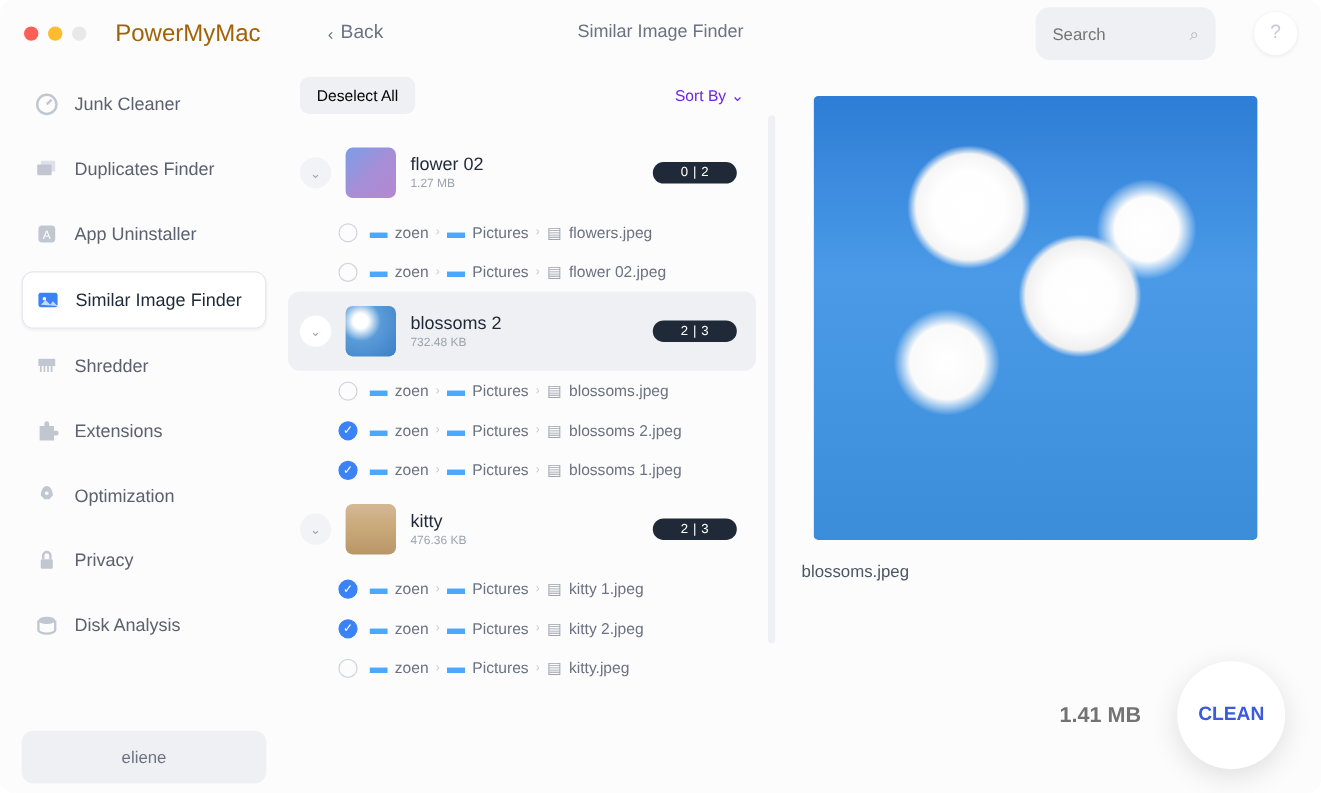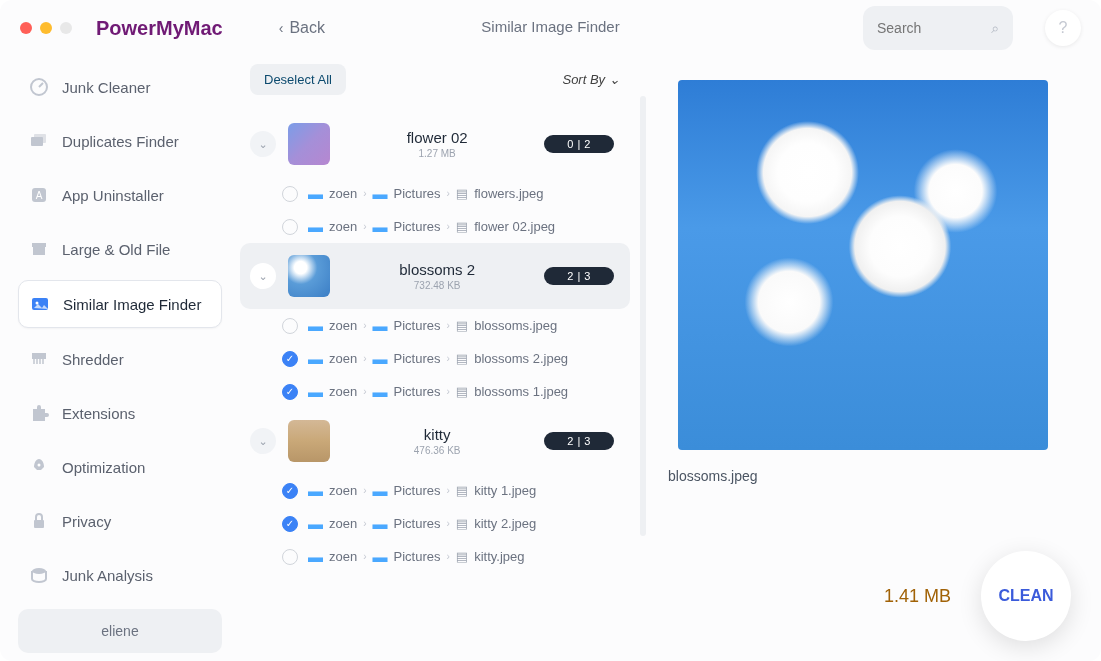--- a/index.html
+++ b/index.html
@@ -4,73 +4,73 @@
 <style>
 * { margin: 0; padding: 0; box-sizing: border-box; font-family: -apple-system, BlinkMacSystemFont, "Segoe UI", sans-serif; }
 body { background: #fff; width: 1101px; height: 661px; overflow: hidden; }
 .window { width: 1101px; height: 661px; background: #fcfcfd; border-radius: 12px; display: flex; flex-direction: column; }
 .titlebar { height: 56px; display: flex; align-items: center; padding: 0 20px; gap: 16px; }
 .traffic { display: flex; gap: 8px; }
 .tl { width: 12px; height: 12px; border-radius: 50%; }
 .tl-red { background: #ff5f57; }
 .tl-yellow { background: #febc2e; }
 .tl-green { background: #e8e8e8; }
-.app-name { color: #701a75; font-size: 20px; font-weight: 700; margin-left: 8px; }
+.app-name { color: #a16207; font-size: 20px; font-weight: 400; margin-left: 8px; }
 .back-wrap { display: flex; align-items: center; gap: 6px; color: #6b7280; cursor: pointer; margin-left: 40px; }
 .back-chev { font-size: 14px; }
 .title-center { position: absolute; left: 50%; transform: translateX(-50%); color: #6b7280; font-size: 15px; top: 18px; }
 .search-box { margin-left: auto; display: flex; align-items: center; background: #eef0f3; border-radius: 12px; padding: 6px 14px; width: 150px; height: 44px; }
 .search-box input { border: none; background: transparent; outline: none; font-size: 14px; color: #6b7280; width: 100%; }
 .search-icon { color: #b5bbc5; font-size: 14px; }
 .help-btn { width: 36px; height: 36px; border-radius: 50%; background: #fff; box-shadow: 0 1px 4px rgba(0,0,0,0.08); display: flex; align-items: center; justify-content: center; color: #c5c9d2; font-size: 16px; margin-left: 16px; }
 
 .body { display: flex; flex: 1; overflow: hidden; }
 .sidebar { width: 240px; padding: 8px 18px; display: flex; flex-direction: column; }
 .side-item { display: flex; align-items: center; gap: 12px; padding: 12px 10px; color: #5b616e; font-size: 15px; cursor: pointer; border-radius: 10px; margin-bottom: 8px; }
 .side-item.active { background: #fff; border: 1px solid #e3e6ec; box-shadow: 0 1px 2px rgba(0,0,0,0.04); color: #1f2937; }
 .side-item.active .side-icon { color: #3b82f6; }
 .side-icon { width: 22px; height: 22px; display: flex; align-items: center; justify-content: center; color: #c1c6d0; }
 .side-spacer { flex: 1; }
 .user-pill { background: #eef0f3; border-radius: 10px; padding: 14px; text-align: center; color: #6b7280; font-size: 14px; }
 
 .main { flex: 1; display: flex; overflow: hidden; }
 .list-pane { width: 400px; display: flex; flex-direction: column; padding-right: 10px; }
 .list-header { display: flex; align-items: center; padding: 8px 10px 16px 10px; }
-.deselect-btn { background: #eef0f3; border-radius: 8px; padding: 8px 14px; color: #0c4a6e; font-size: 13px; cursor: pointer; }
-.sortby { margin-left: auto; color: #404040; font-size: 13px; display: flex; align-items: flex-start; gap: 4px; cursor: pointer; font-style: italic; }
+.deselect-btn { background: #eef0f3; border-radius: 8px; padding: 8px 14px; color: #000000; font-size: 13px; cursor: pointer; }
+.sortby { margin-left: auto; color: #6d28d9; font-size: 13px; display: flex; align-items: flex-start; gap: 4px; cursor: pointer; }
 .list-scroll { flex: 1; overflow-y: auto; }
 
 .group-head { display: flex; align-items: center; padding: 12px 16px 12px 10px; gap: 12px; border-radius: 10px; }
 .group-head.sel { background: #eef0f3; }
 .chev-sm { width: 26px; height: 26px; border-radius: 50%; background: #f1f3f6; display: flex; align-items: center; justify-content: center; color: #9ca3af; font-size: 11px; cursor: pointer; flex-shrink: 0; }
 .group-head.sel .chev-sm { background: #fff; }
 .thumb { width: 42px; height: 42px; border-radius: 6px; flex-shrink: 0; }
 .thumb-flower { background: linear-gradient(135deg, #7b9de8 0%, #a58fd8 50%, #b687d0 100%); }
 .thumb-blossom { background: radial-gradient(circle at 30% 30%, #fff 0%, #fff 15%, #5a9cd8 40%, #3b7ec5 100%); }
 .thumb-kitty { background: linear-gradient(180deg, #d4b896 0%, #c9a878 50%, #b89668 100%); }
-.group-info { flex: 1; text-align: center; }
+.group-info { flex: 1; }
 .group-name { color: #1f2937; font-size: 15px; }
 .group-size { color: #9ca3af; font-size: 10px; margin-top: 2px; }
 .badge { background: #1f2937; color: #fff; font-size: 11px; padding: 3px 23px; border-radius: 10px; letter-spacing: 0.5px; }
 
 .file-row { display: flex; align-items: center; padding: 8px 16px 8px 42px; gap: 10px; }
 .checkbox { width: 16px; height: 16px; border-radius: 50%; border: 1.5px solid #d1d5db; cursor: pointer; flex-shrink: 0; display: flex; align-items: center; justify-content: center; }
 .checkbox.checked { background: #3b82f6; border-color: #3b82f6; color: #fff; font-size: 10px; }
 .crumb { display: flex; align-items: center; gap: 6px; font-size: 13px; color: #6b7280; overflow: hidden; }
 .folder-ico { color: #4aa8ff; font-size: 15px; }
 .file-ico { color: #9ca3af; font-size: 13px; }
 .sep { color: #c5c9d2; font-size: 10px; }
 
 .preview-pane { flex: 1; padding: 24px 40px 24px 24px; display: flex; flex-direction: column; position: relative; }
 .scroll-track { width: 6px; background: #eef0f3; border-radius: 3px; position: absolute; left: 0; top: 40px; height: 440px; }
 .preview-img { width: 370px; height: 370px; border-radius: 4px; background: radial-gradient(circle at 35% 25%, #ffffff 0%, #fefefe 8%, #f5f5f5 12%, transparent 14%), radial-gradient(circle at 60% 45%, #ffffff 0%, #fdfdfd 10%, #f0f0f0 15%, transparent 17%), radial-gradient(circle at 30% 60%, #ffffff 0%, #fafafa 9%, transparent 13%), radial-gradient(circle at 75% 30%, #ffffff 0%, #fcfcfc 7%, transparent 11%), linear-gradient(180deg, #2e7dd6 0%, #4a9ae8 40%, #3b8dd9 100%); margin: 0 auto; }
 .preview-name { color: #4b5563; font-size: 14px; margin-top: 18px; margin-left: 4px; }
 
 .footer { position: absolute; bottom: 20px; right: 30px; display: flex; align-items: center; gap: 30px; }
-.total-size { color: #a16207; font-size: 18px; font-weight: 400; }
+.total-size { color: #737373; font-size: 18px; font-weight: 700; }
 .clean-btn { width: 90px; height: 90px; border-radius: 50%; background: #fff; box-shadow: 0 6px 24px rgba(0,0,0,0.12); display: flex; align-items: center; justify-content: center; color: #3b5bdb; font-size: 16px; font-weight: 600; cursor: pointer; }
 </style>
 </head>
 <body>
 
 <div class="window">
   <div class="titlebar">
     <div class="traffic">
       <div class="tl tl-red"></div>
       <div class="tl tl-yellow"></div>
@@ -111,29 +111,20 @@
       </div>
       <div class="side-item">
         <span class="side-icon">
             <svg width="20" height="20" viewBox="0 0 20 20" fill="currentColor">
               <rect x="3" y="3" width="14" height="14" rx="3"></rect>
               <text x="10" y="14" text-anchor="middle" fill="#fff" font-size="10">A</text>
             </svg>
           </span>
         <span>App Uninstaller</span>
       </div>
-      <div class="side-item">
-        <span class="side-icon">
-            <svg width="20" height="20" viewBox="0 0 20 20" fill="currentColor">
-              <rect x="3" y="4" width="14" height="4"></rect>
-              <rect x="4" y="8" width="12" height="8"></rect>
-            </svg>
-          </span>
-        <span>Large &amp; Old File</span>
-      </div>
       <div class="side-item active">
         <span class="side-icon">
             <svg width="20" height="20" viewBox="0 0 20 20" fill="currentColor">
               <rect x="2" y="4" width="16" height="12" rx="2"></rect>
               <circle cx="7" cy="9" r="1.5" fill="#fff"></circle>
               <path d="M4 14 L8 10 L12 14 L14 11 L18 15" fill="#fff" opacity="0.7"></path>
             </svg>
           </span>
         <span>Similar Image Finder</span>
       </div>
@@ -172,21 +163,21 @@
           </span>
         <span>Privacy</span>
       </div>
       <div class="side-item">
         <span class="side-icon">
             <svg width="20" height="20" viewBox="0 0 20 20" fill="currentColor">
               <ellipse cx="10" cy="6" rx="7" ry="3"></ellipse>
               <path d="M3 6v8c0 1.6 3.1 3 7 3s7-1.4 7-3V6" fill="none" stroke="currentColor" stroke-width="2"></path>
             </svg>
           </span>
-        <span>Junk Analysis</span>
+        <span>Disk Analysis</span>
       </div>
       <div class="side-spacer"></div>
       <div class="user-pill">eliene</div>
     </div>
 
     <div class="main">
       <div class="list-pane">
         <div class="list-header">
           <div class="deselect-btn">Deselect All</div>
           <div class="sortby">

